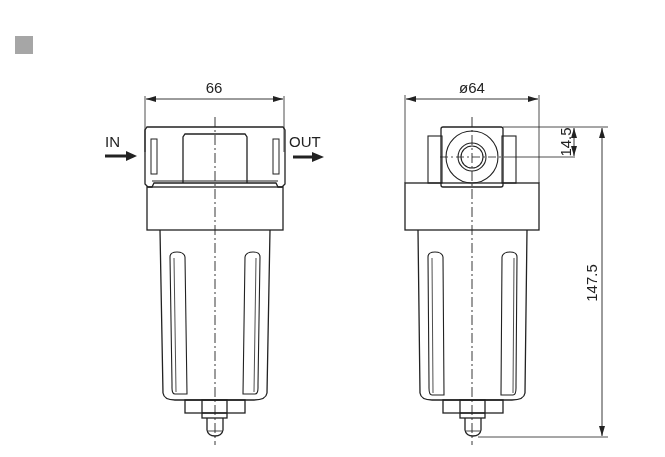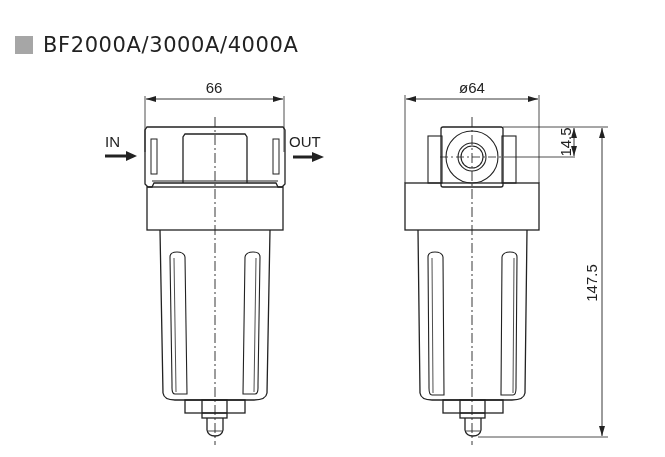--- a/index.html
+++ b/index.html
@@ -9,21 +9,20 @@
     .title-text { font-family: "DejaVu Sans", sans-serif; font-size: 21px; color: #222222; letter-spacing: 0.6px; }
     svg.drawing { position: absolute; left: 0; top: 0; }
     .dim-text { font-family: "Liberation Sans", sans-serif; font-size: 15px; fill: #222; }
     .port-text { font-family: "Liberation Sans", sans-serif; font-size: 15px; fill: #222; }
   </style>
 </head>
 <body>
 
 <div class="title-row">
   <div class="title-square"></div>
-  <span class="title-text">BF2000A/3000A/4000A</span>
 </div>
 
 <svg class="drawing" width="665" height="457" viewBox="0 0 665 457">
   <defs>
     <marker id="arrowEnd" markerWidth="10" markerHeight="6" refX="10" refY="3" orient="auto" markerUnits="userSpaceOnUse">
       <path d="M0,0 L10,3 L0,6 Z" fill="#222"></path>
     </marker>
     <marker id="arrowStart" markerWidth="10" markerHeight="6" refX="0" refY="3" orient="auto" markerUnits="userSpaceOnUse">
       <path d="M10,0 L0,3 L10,6 Z" fill="#222"></path>
     </marker>

